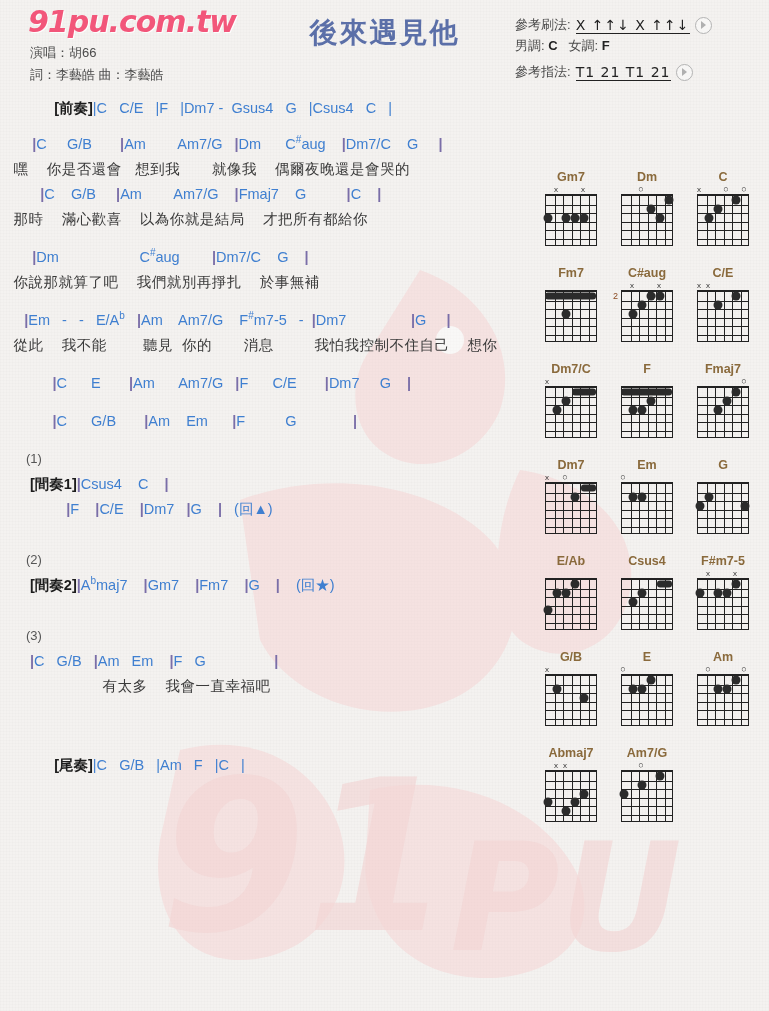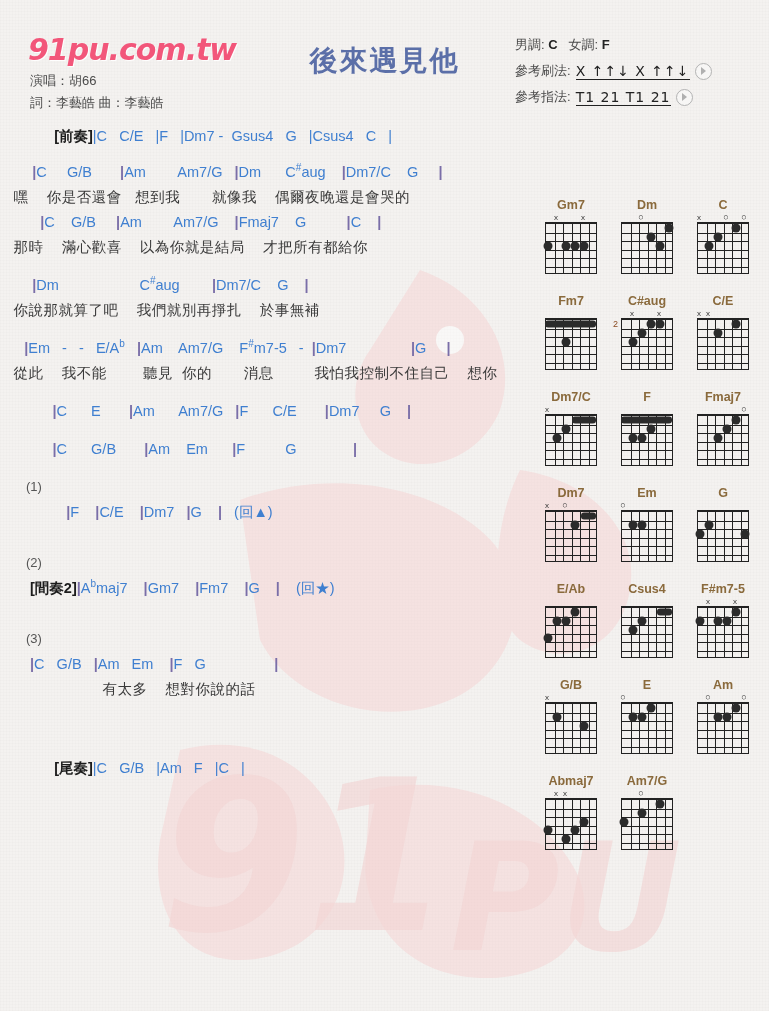--- a/index.html
+++ b/index.html
@@ -17,21 +17,21 @@
   }
   #paper-texture{
     position:absolute;inset:0;z-index:0;pointer-events:none;
     background-image:
       repeating-linear-gradient(0deg,rgba(0,0,0,.012) 0 1px,transparent 1px 3px),
       repeating-linear-gradient(90deg,rgba(0,0,0,.012) 0 1px,transparent 1px 3px);
   }
   .layer{position:relative;z-index:2;}
 
   
-  #header{position:relative;height:118px;margin-top:28px;}
+  #header{position:relative;height:118px;}
   #logo{
     position:absolute;left:28px;top:4px;
     font-family:"DejaVu Sans",sans-serif;
     font-style:italic;font-weight:bold;font-size:30px;
     color:#f2567a;letter-spacing:-1px;
     text-shadow:1px 1px 0 rgba(255,255,255,.9);
   }
   #song-title{
     position:absolute;left:0;right:0;top:14px;
     text-align:center;font-size:28px;font-weight:bold;
@@ -107,33 +107,33 @@
 
 <div class="layer">
 
   <div id="header">
     <div id="logo">91pu.com.tw</div>
     <div id="song-title">後來遇見他</div>
     <div id="perf">演唱：胡66</div>
     <div id="credit">詞：李藝皓  曲：李藝皓</div>
 
     <div id="meta">
+      <div class="meta-row ref">
+        <span class="meta-label">參考刷法:</span>
+        <span class="pattern und">X ↑↑↓ X ↑↑↓</span>
+        <span class="play-btn"></span>
+      </div>
       <div class="meta-row">
         <span class="meta-label">男調:</span>
         <span class="meta-val">C</span>
         &nbsp;
         <span class="meta-label">女調:</span>
         <span class="meta-val">F</span>
       </div>
       <div class="meta-row ref">
-        <span class="meta-label">參考刷法:</span>
-        <span class="pattern und">X ↑↑↓ X ↑↑↓</span>
-        <span class="play-btn"></span>
-      </div>
-      <div class="meta-row ref">
         <span class="meta-label">參考指法:</span>
         <span class="pattern und">T1 21 T1 21</span>
         <span class="play-btn"></span>
       </div>
     </div>
   </div>
 
   <div id="sheet">
 
     <div class="line" style="padding-left:30px">
@@ -156,30 +156,31 @@
         <div class="spacer"></div>
         <div class="line chordline">             <span class="bar">|</span>C      E       <span class="bar">|</span>Am      Am7/G   <span class="bar">|</span>F      C/E       <span class="bar">|</span>Dm7     G    <span class="bar">|</span></div>
         <div class="spacer"></div>
         <div class="line chordline">             <span class="bar">|</span>C      G/B       <span class="bar">|</span>Am    Em      <span class="bar">|</span>F          G              <span class="bar">|</span></div>
       </div>
 
     <div class="spacer"></div>
 
     <div id="sections">
         <div class="line small-note" style="padding-left: 26px;">(1)</div>
+        <div class="line" style="padding-left: 30px;"><span class="sec">[間奏1]</span><span class="chordline"><span class="bar">|</span>Csus4    C    <span class="bar">|</span></span></div>
         <div class="line" style="padding-left: 30px;"><span class="chordline">         <span class="bar">|</span>F    <span class="bar">|</span>C/E    <span class="bar">|</span>Dm7   <span class="bar">|</span>G    <span class="bar">|</span>   (回▲)</span></div>
         <div class="spacer"></div>
         <div class="spacer"></div>
         <div class="line small-note" style="padding-left: 26px;">(2)</div>
         <div class="line" style="padding-left: 30px;"><span class="sec">[間奏2]</span><span class="chordline"><span class="bar">|</span>A<sup class="acc">b</sup>maj7    <span class="bar">|</span>Gm7    <span class="bar">|</span>Fm7    <span class="bar">|</span>G    <span class="bar">|</span>    (回★)</span></div>
         <div class="spacer"></div>
         <div class="spacer"></div>
         <div class="line small-note" style="padding-left: 26px;">(3)</div>
         <div class="line" style="padding-left: 30px;"><span class="chordline"><span class="bar">|</span>C   G/B   <span class="bar">|</span>Am   Em    <span class="bar">|</span>F   G                 <span class="bar">|</span></span></div>
-        <div class="line lyricline" style="padding-left: 30px;">                有太多    想對你說的話</div>
+        <div class="line lyricline" style="padding-left: 30px;">                有太多    我會一直幸福吧</div>
         <div class="spacer"></div>
         <div class="spacer"></div>
       </div>
 
     <div class="spacer"></div>
     <div class="line" style="padding-left:30px">
       <span class="sec">[尾奏]</span><span class="chordline">|C   G/B   |Am   F   |C   |</span>
     </div>
   </div>
 

